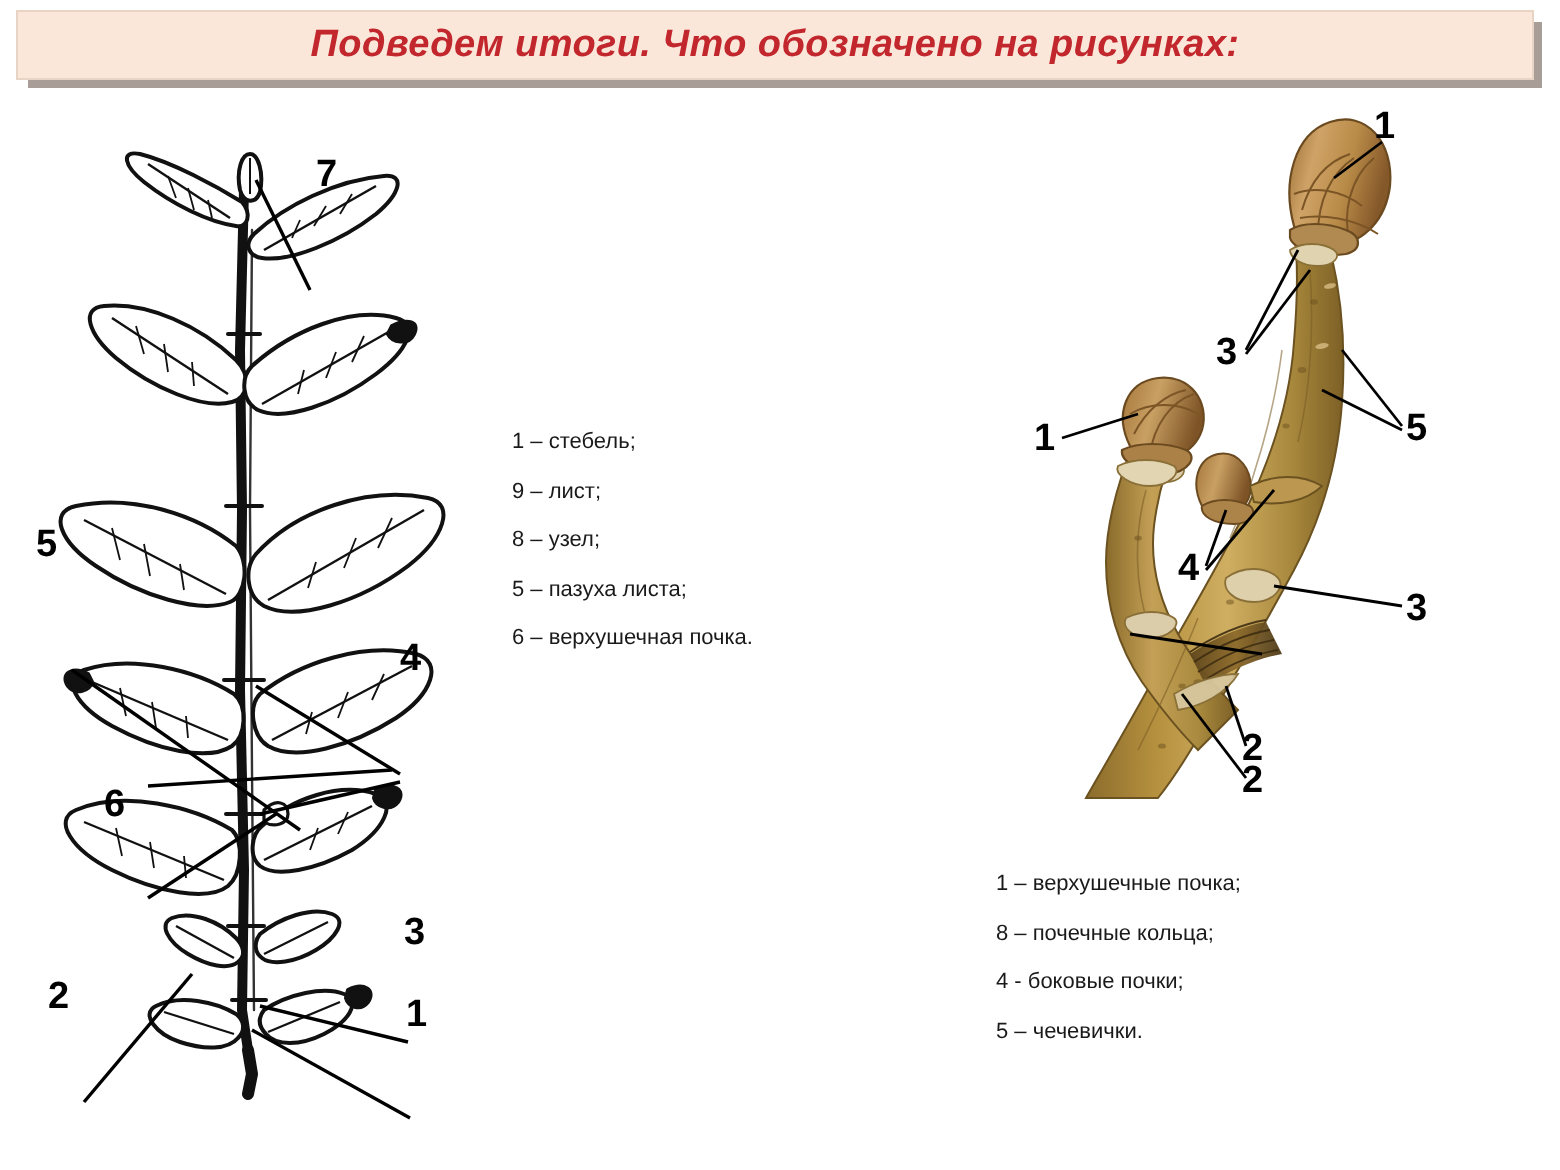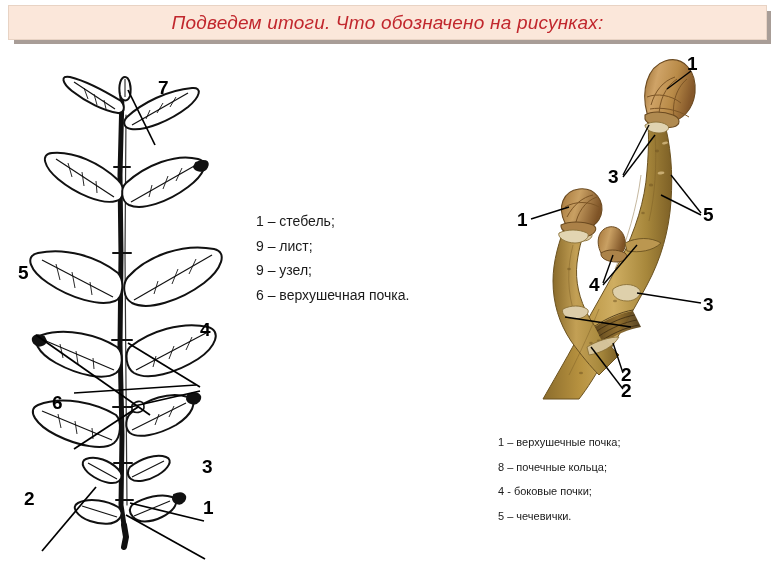--- a/index.html
+++ b/index.html
@@ -13,31 +13,31 @@
   #title-banner{
     position:absolute;left:8px;top:5px;width:757px;height:33px;
     background:#fbe7da;
     border:1px solid #e8d3c4;
     box-shadow:5px 5px 0 -1px #a89d97;
     display:flex;align-items:center;justify-content:center;
   }
   #title-text{
     color:#c1272d;
     font-style:italic;
-    font-weight:normal;
+    font-weight:bold;
     font-size:19px;
     letter-spacing:0.2px;
     white-space:nowrap;
   }
   
   .figure{position:absolute;}
   
   #legend-left{
     position:absolute;left:256px;top:209px;
-    font-size:14px;color:#1a1a1a;line-height:24.5px;
+    font-size:11px;color:#1a1a1a;line-height:24.5px;
   }
   #legend-right{
     position:absolute;left:498px;top:430px;
     font-size:11px;color:#1a1a1a;line-height:24.5px;
   }
   .legend-line{white-space:nowrap;}
   
   #plant-figure{left:0px;top:55px;width:245px;height:505px;}
   #plant-figure svg{display:block;}
   .num-label{
@@ -360,21 +360,22 @@
   <span class="num-label" style="left:94px;top:220px;">4</span>
   <span class="num-label" style="left:208px;top:150px;">5</span>
   <span class="num-label" style="left:208px;top:240px;">3</span>
   <span class="num-label" style="left:126px;top:310px;">2</span>
   <span class="num-label" style="left:126px;top:326px;">2</span>
 </div>
 
 <div id="legend-left">
   <div class="legend-line">1 – стебель;</div>
   <div class="legend-line">9 – лист;</div>
-  <div class="legend-line">9 – узел;</div>
+  <div class="legend-line">8 – узел;</div>
+  <div class="legend-line">5 – пазуха листа;</div>
   <div class="legend-line">6 – верхушечная почка.</div>
 </div>
 
 <div id="legend-right">
   <div class="legend-line">1 – верхушечные почка;</div>
   <div class="legend-line">8 – почечные кольца;</div>
   <div class="legend-line">4 - боковые почки;</div>
   <div class="legend-line">5 – чечевички.</div>
 </div>
 

